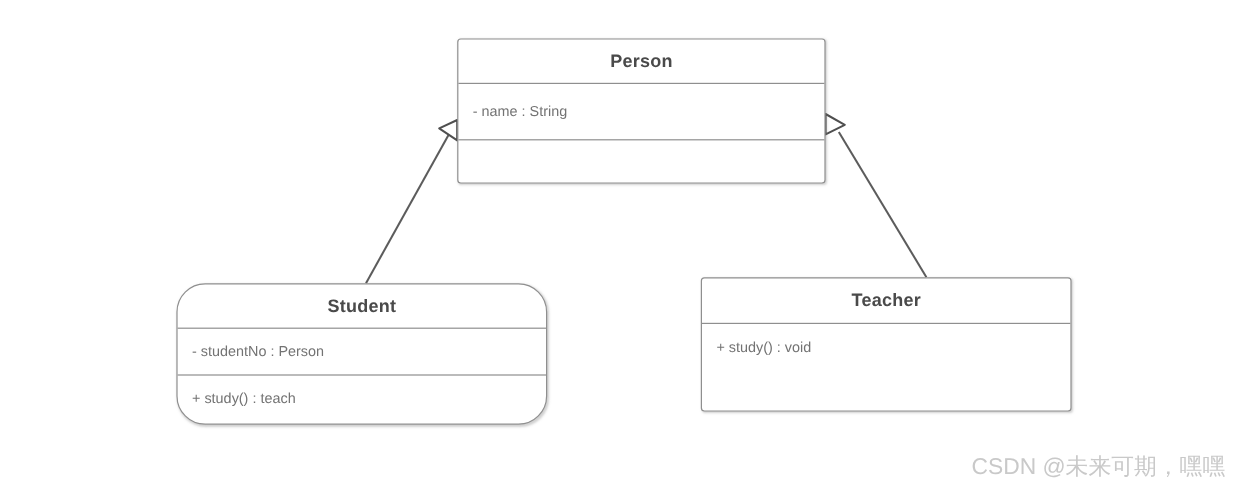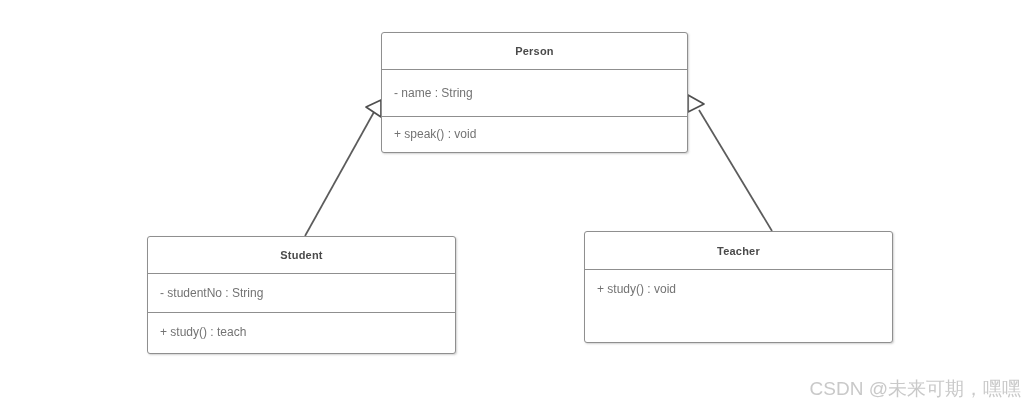--- a/index.html
+++ b/index.html
@@ -32,21 +32,21 @@
     box-shadow: 1px 1px 2px rgba(120,120,120,0.35);
     z-index: 2;
   }
   .uml-title {
     box-sizing: border-box;
     display: flex;
     align-items: center;
     justify-content: center;
     border-bottom: 1.6px solid #8f8f8f;
     font-weight: bold;
-    font-size: 11px;
+    font-size: 15px;
     color: #4a4a4a;
     letter-spacing: 0.2px;
   }
   .uml-section {
     box-sizing: border-box;
     display: flex;
     flex-direction: column;
     justify-content: center;
     padding-left: 12px;
   }
@@ -58,21 +58,21 @@
     color: #737373;
     line-height: 1.55;
     white-space: nowrap;
   }
   
   #class-person { left: 381px; top: 32px; width: 307px; height: 121px; }
   #class-person .uml-title { height: 37px; }
   #class-person .attrs { height: 47px; }
   #class-person .ops { height: 34px; }
   
-  #class-student { left: 147px; top: 236px; width: 309px; height: 118px; }
+  #class-student { left: 147px; top: 236px; width: 309px; height: 118px; border-radius: 24px; }
   #class-student .uml-title { height: 37px; }
   #class-student .attrs { height: 39px; }
   #class-student .ops { height: 39px; }
   
   #class-teacher { left: 584px; top: 231px; width: 309px; height: 112px; }
   #class-teacher .uml-title { height: 38px; }
   #class-teacher .attrs { height: 40px; }
   #class-teacher .ops { height: 39px; }
 
   #watermark {
@@ -101,29 +101,26 @@
       <line x1="772" y1="231" x2="699" y2="110" stroke="#5c5c5c" stroke-width="1.7"></line>
       <polygon points="688,95 688,112 704,104" fill="#ffffff" stroke="#4f4f4f" stroke-width="1.7" stroke-linejoin="round"></polygon>
     </g>
   </svg>
 
   <div class="uml-class" id="class-person">
     <div class="uml-title">Person</div>
     <div class="uml-section attrs divided">
       <div class="uml-member">- name : String</div>
     </div>
-    <div class="uml-section ops">
-      <div class="uml-member">+ speak() : void</div>
-    </div>
   </div>
 
   <div class="uml-class" id="class-student">
     <div class="uml-title">Student</div>
     <div class="uml-section attrs divided">
-      <div class="uml-member">- studentNo : String</div>
+      <div class="uml-member">- studentNo : Person</div>
     </div>
     <div class="uml-section ops">
       <div class="uml-member">+ study() : teach</div>
     </div>
   </div>
 
   <div class="uml-class" id="class-teacher">
     <div class="uml-title">Teacher</div>
     <div class="uml-section ops">
       <div class="uml-member">+ study() : void</div>

